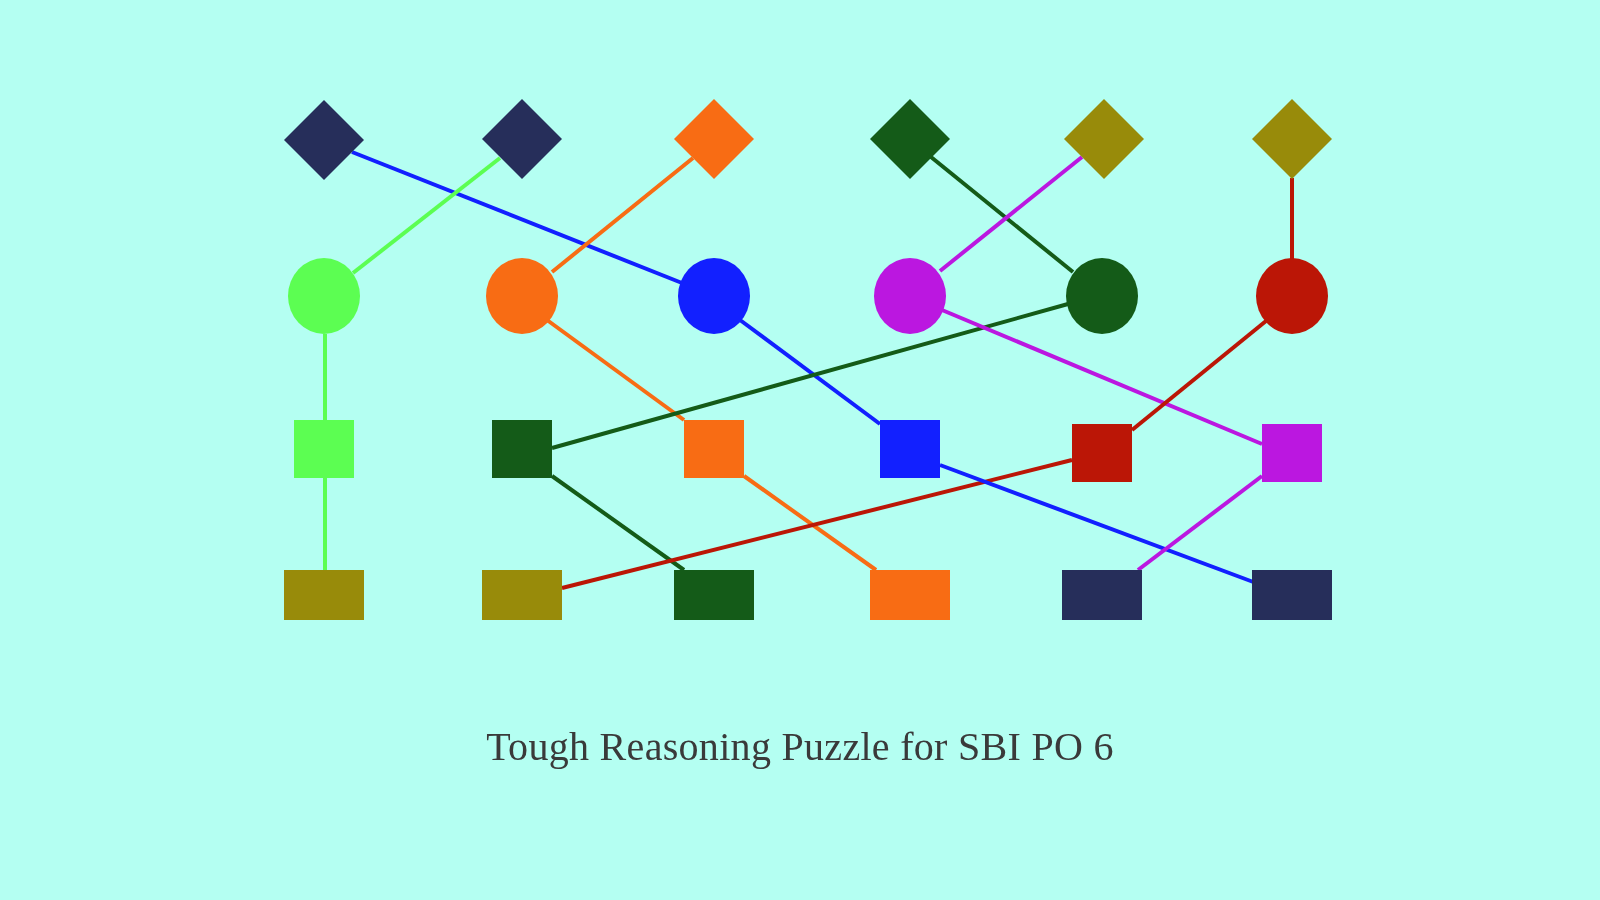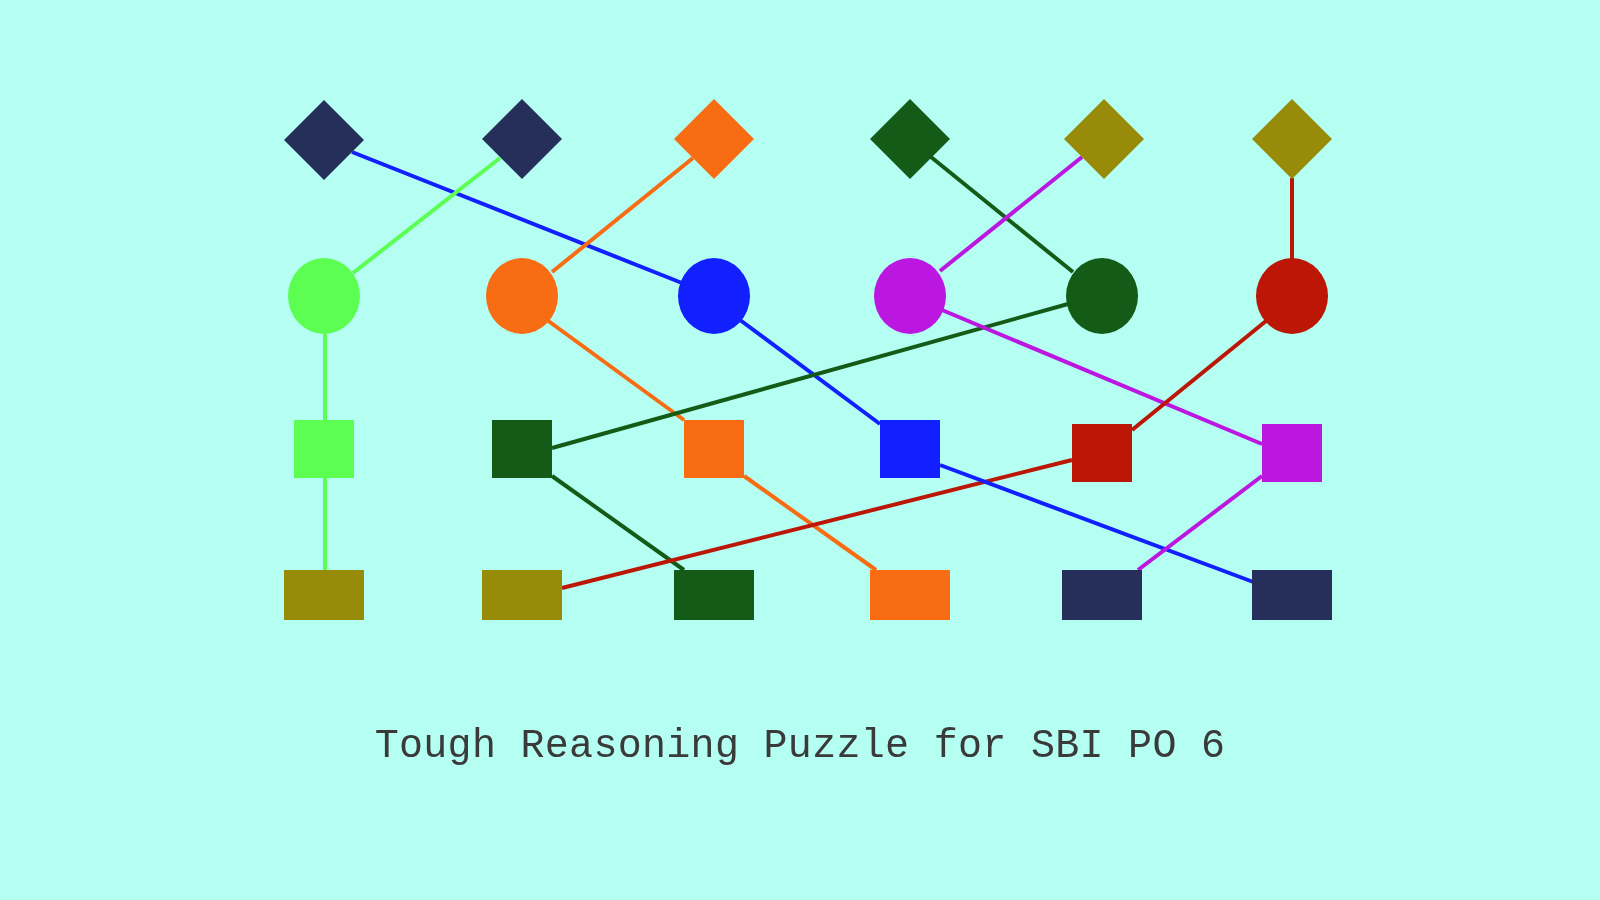--- a/index.html
+++ b/index.html
@@ -21,21 +21,21 @@
       position: absolute;
       left: 0;
       top: 0;
     }
     .caption {
       position: absolute;
       left: 0;
       top: 727px;
       width: 1600px;
       text-align: center;
-      font-family: Liberation Mono, monospace;
+      font-family: Liberation Serif, serif;
       font-size: 40px;
       color: #3a3a3a;
       letter-spacing: 0.3px;
       line-height: 1;
     }
   </style>
 </head>
 <body style="background: rgb(180, 255, 242);">
 
 <div class="canvas">

